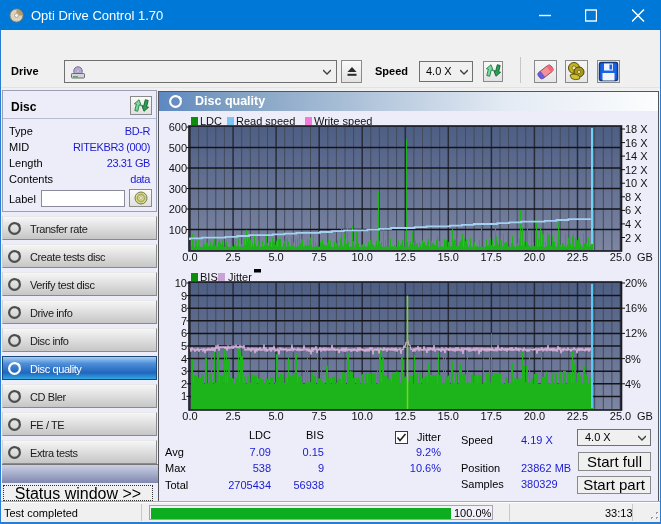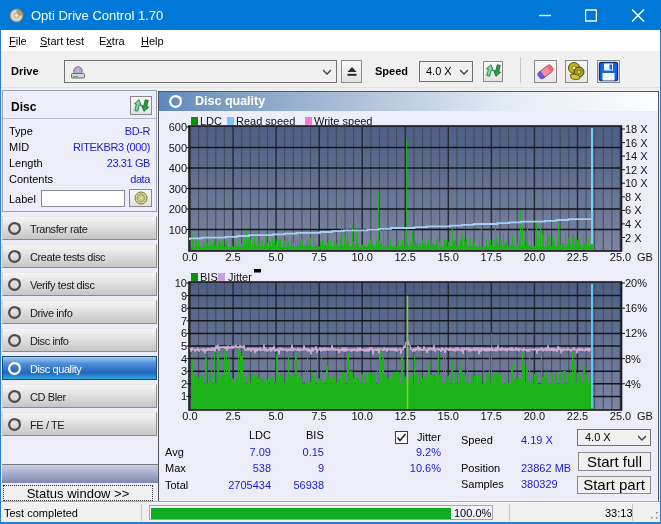--- a/index.html
+++ b/index.html
@@ -14,21 +14,21 @@
 .chev { position:absolute; width:8px; height:8px; }
 #leftcol { position:absolute; left:1px; top:90px; width:156px; height:412px; background:#ededfa; }
 #discpanel { position:absolute; left:0; top:0; width:155px; height:122px; border:1px solid #9aa0b4; background:#ededfa; font-size:11px; }
 .drow { position:absolute; left:6px; right:6px; }
 .dval { position:absolute; right:0; color:#1a1ad2; letter-spacing:-0.4px; }
 .navbtn { position:absolute; left:0; width:155px; height:24px; background:linear-gradient(#f6f6f6, #e0e0e0 45%, #c6c6c6); border:1px solid #8a8a8a; border-top-color:#e8e8e8; border-left-color:#d0d0d0; color:#1a1a1a; font-size:11px; letter-spacing:-0.4px; }
 .navbtn.sel { background:linear-gradient(#a6cdf0 0%, #4d8ed8 30%, #2166bd 72%, #31a8e4 100%); border-color:#1b4a7a; color:#fff; }
 .nicon { position:absolute; left:4px; top:4px; }
 .ntext { position:absolute; left:27px; top:6px; }
 #gradstrip { position:absolute; left:0px; top:374px; width:156px; height:19px; background:linear-gradient(#ccd0e6, #7f88ae); border-top:1px solid #777; }
-#statuswin { position:absolute; left:1px; top:395px; width:150px; height:16px; background:#f0f0f0; border:1px dotted #333; font-size:13px; text-align:center; line-height:15px; }
+#statuswin { position:absolute; left:1px; top:395px; width:150px; height:16px; background:#f0f0f0; border:1px dotted #333; font-size:16px; text-align:center; line-height:15px; }
 #mainpanel { position:absolute; left:157px; top:91px; width:501px; height:411px; border:1px solid #55555c; background:#ededfa; }
 #phead { position:absolute; left:0; top:0; width:499px; height:19px; background:linear-gradient(90deg, #5d88c2 0, #7b9cc0 12%, #e4ebf4 70%, #fcfdfe 100%); color:#fff; font-size:12.5px; font-weight:bold; }
 .stat { position:absolute; font-size:11px; color:#000; }
 .statv { position:absolute; font-size:11px; color:#1a1ad2; text-align:right; }
 .btn { position:absolute; background:#f0f0f0; border:1px solid #8a8a8a; font-size:15px; text-align:center; color:#000; }
 #statusbar { position:absolute; left:0; right:0; bottom:0; height:21px; background:#f0f0f0; border-top:1px solid #aaa; box-shadow:0 1px 0 #fff inset; font-size:11px; }
 </style></head><body>
 <div id="win">
 <div id="titlebar">
  <svg class="abs" style="left:9px;top:8px" width="15" height="15" viewBox="0 0 15 15">
@@ -39,26 +39,20 @@
  <div id="title">Opti Drive Control 1.70</div>
  <svg class="abs" style="left:539px;top:0" width="12" height="30">
         <path d="M0 15.5 H12" stroke="#fff" stroke-width="1.4"></path>
       </svg>
  <svg class="abs" style="left:585px;top:0" width="12" height="30">
         <rect x="0.5" y="10" width="11" height="11" fill="none" stroke="#fff" stroke-width="1.4"></rect>
       </svg>
  <svg class="abs" style="left:632px;top:0" width="13" height="30">
         <path d="M0 9.5 L12 21.5 M12 9.5 L0 21.5" stroke="#fff" stroke-width="1.5"></path>
       </svg>
-</div>
-<div id="menubar">
- <span class="mi" style="left:8px"><u>F</u>ile</span>
- <span class="mi" style="left:39px"><u>S</u>tart test</span>
- <span class="mi" style="left:98px">E<u>x</u>tra</span>
- <span class="mi" style="left:140px"><u>H</u>elp</span>
 </div>
 <div id="toolbar">
  <div class="tlabel" style="left:10px;top:14px">Drive</div>
  <div class="combo" style="left:63px;top:9px;width:273px;height:23px">
    <svg class="abs" style="left:5px;top:3px" width="16" height="16" viewBox="0 0 16 16">
      <circle cx="8" cy="7" r="4.2" fill="#b9aed2" stroke="#6f6694" stroke-width="1"></circle>
      <circle cx="8" cy="7" r="1.3" fill="#eeeafa" stroke="#8880a8" stroke-width=".6"></circle>
      <rect x="1.5" y="9.5" width="13" height="4.5" rx="0.8" fill="#d4d2dc" stroke="#6a6a74" stroke-width="1"></rect>
      <rect x="3" y="12.2" width="5" height="1" fill="#3aa03a"></rect>
    </svg>
@@ -187,20 +181,27 @@
             <path d="M11 2.5 L13 5" stroke="#4e4e4e" stroke-width="1.6"></path>
           </svg></span>
         <span class="ntext">CD Bler</span>
       </div>
       <div class="navbtn" style="top:322px">
         <span class="nicon"><svg width="15" height="15" viewBox="0 0 15 15">
             <circle cx="7.5" cy="7.5" r="5.4" fill="none" stroke="#4e4e4e" stroke-width="2.2"></circle>
             <path d="M11 2.5 L13 5" stroke="#4e4e4e" stroke-width="1.6"></path>
           </svg></span>
         <span class="ntext">FE / TE</span>
+      </div>
+      <div class="navbtn" style="top:350px">
+        <span class="nicon"><svg width="15" height="15" viewBox="0 0 15 15">
+            <circle cx="7.5" cy="7.5" r="5.4" fill="none" stroke="#4e4e4e" stroke-width="2.2"></circle>
+            <path d="M11 2.5 L13 5" stroke="#4e4e4e" stroke-width="1.6"></path>
+          </svg></span>
+        <span class="ntext">Extra tests</span>
       </div>
  <div id="gradstrip"></div>
  <div id="statuswin">Status window &gt;&gt;</div>
 </div>
 
 <div id="mainpanel">
  <div id="phead">
   <svg class="abs" style="left:9px;top:2px" width="15" height="15" viewBox="0 0 15 15">
    <circle cx="7.5" cy="7.5" r="5.4" fill="none" stroke="#fff" stroke-width="2.1"></circle>
    <path d="M11 2.5 L13.5 5" stroke="#fff" stroke-width="1.5"></path>

